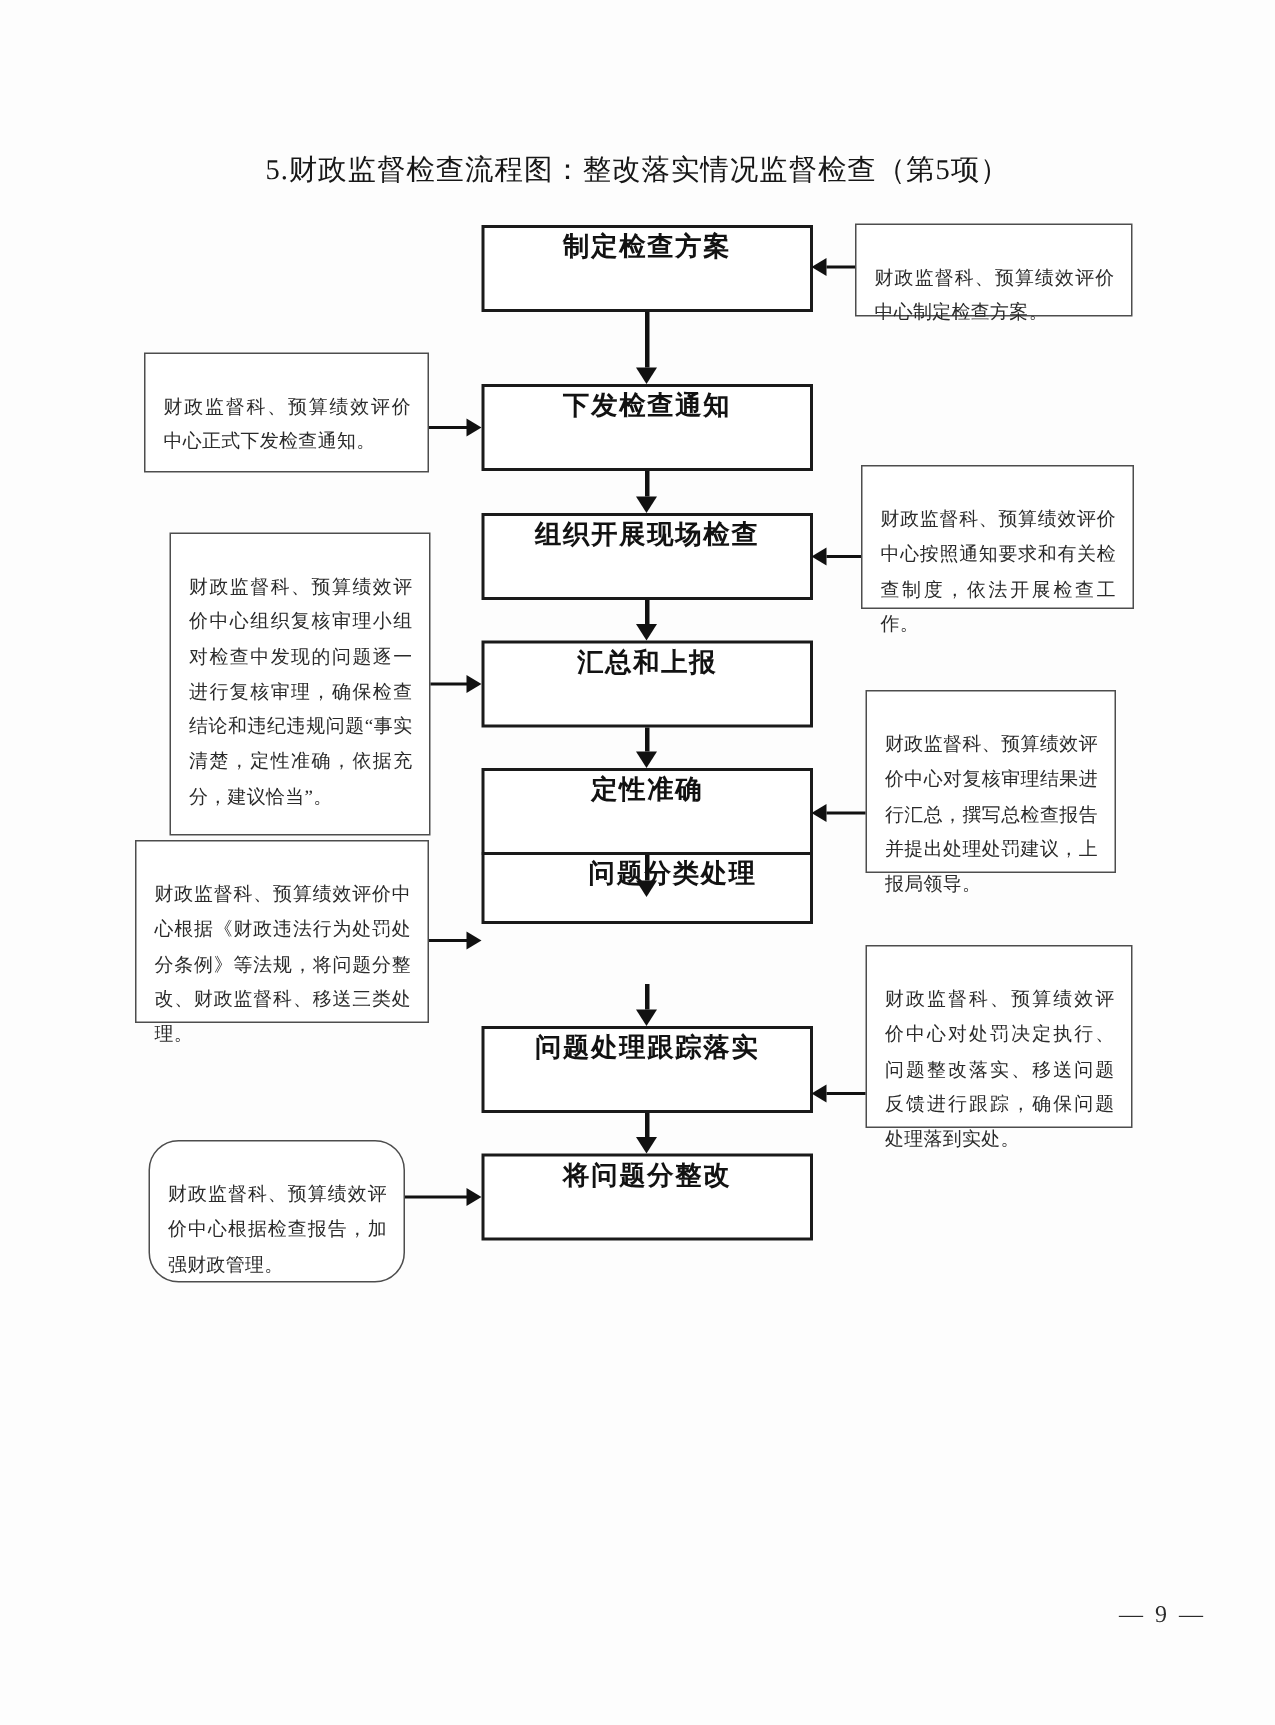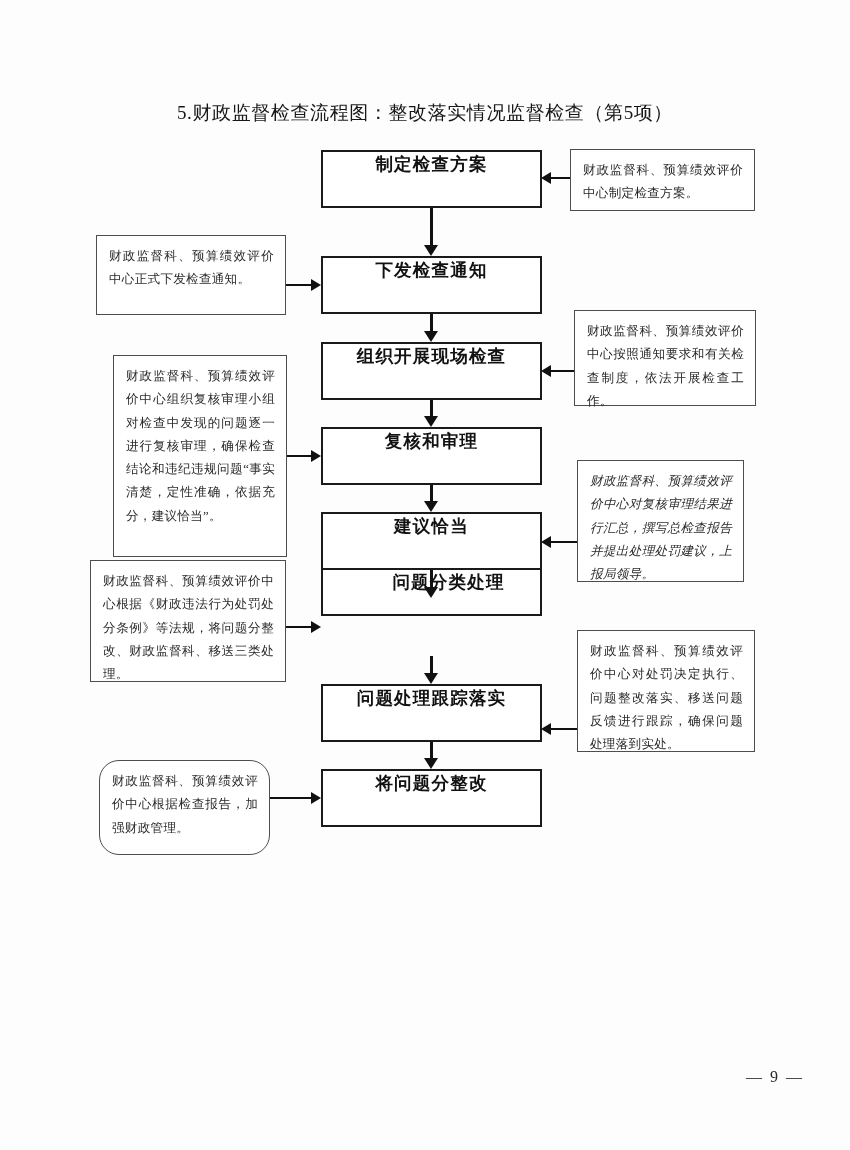--- a/index.html
+++ b/index.html
@@ -54,21 +54,21 @@
     color: #121212;
     font-family: "Liberation Serif", "DejaVu Serif", serif;
   }
 
   
   .note-box {
     position: absolute;
     box-sizing: border-box;
     border: 1.3px solid #4d4d4d;
     background: #ffffff;
-    padding: 9px 11px 9px 12px;
+    padding: 24px 11px 9px 12px;
     font-size: 12.6px;
     line-height: 1.85;
     letter-spacing: 0.25px;
     color: #2a2a2a;
     text-align: justify;
     font-family: "Liberation Serif", "DejaVu Serif", serif;
   }
 
   
   .v-line {
@@ -127,25 +127,25 @@
 
   <div class="flow-box" style="top:256px; height:58px;">
     <span>下发检查通知</span>
   </div>
 
   <div class="flow-box" style="top:342px; height:58px;">
     <span>组织开展现场检查</span>
   </div>
 
   <div class="flow-box" style="top:427px; height:58px;">
-    <span>复核和审理</span>
+    <span>汇总和上报</span>
   </div>
 
   <div class="flow-box" style="top:512px; height:58px;">
-    <span>建议恰当</span>
+    <span>定性准确</span>
   </div>
 
   <div class="flow-box" style="top:568px; height:48px;padding-left:34px;">
     <span>问题分类处理</span>
   </div>
 
   <div class="flow-box" style="top:684px; height:58px;">
     <span>问题处理跟踪落实</span>
   </div>
 
@@ -179,21 +179,21 @@
   </div>
   <div class="h-line" style="left:551px; top:177px; width:19px;"></div>
   <div class="h-arrow-left" style="left:541px; top:172px;"></div>
 
   <div class="note-box" style="left:574px; top:310px; width:182px; height:96px;">
     <span>财政监督科、预算绩效评价中心按照通知要求和有关检查制度，依法开展检查工作。</span>
   </div>
   <div class="h-line" style="left:551px; top:370px; width:23px;"></div>
   <div class="h-arrow-left" style="left:541px; top:365px;"></div>
 
-  <div class="note-box" style="left:577px; top:460px; width:167px; height:122px;font-style:italic;">
+  <div class="note-box" style="left:577px; top:460px; width:167px; height:122px;">
     <span>财政监督科、预算绩效评价中心对复核审理结果进行汇总，撰写总检查报告并提出处理处罚建议，上报局领导。</span>
   </div>
   <div class="h-line" style="left:551px; top:541px; width:26px;"></div>
   <div class="h-arrow-left" style="left:541px; top:536px;"></div>
 
   <div class="note-box" style="left:577px; top:630px; width:178px; height:122px;">
     <span>财政监督科、预算绩效评价中心对处罚决定执行、问题整改落实、移送问题反馈进行跟踪，确保问题处理落到实处。</span>
   </div>
   <div class="h-line" style="left:551px; top:728px; width:26px;"></div>
   <div class="h-arrow-left" style="left:541px; top:723px;"></div>

